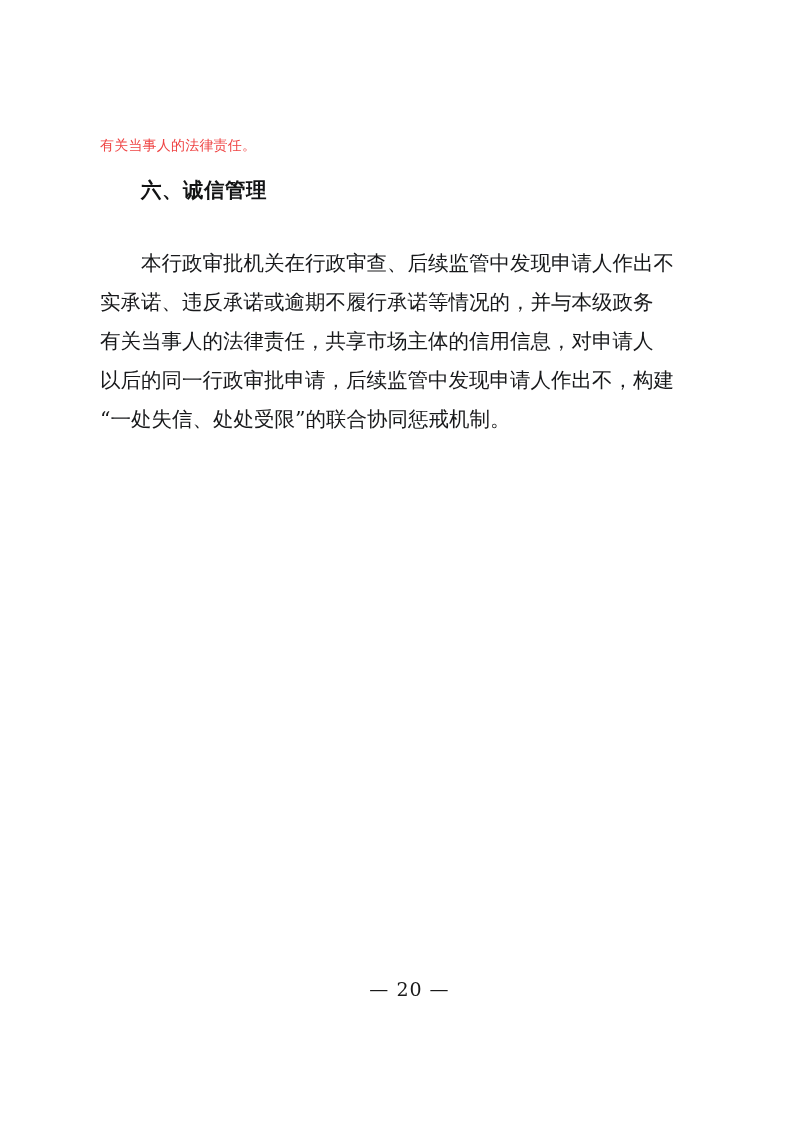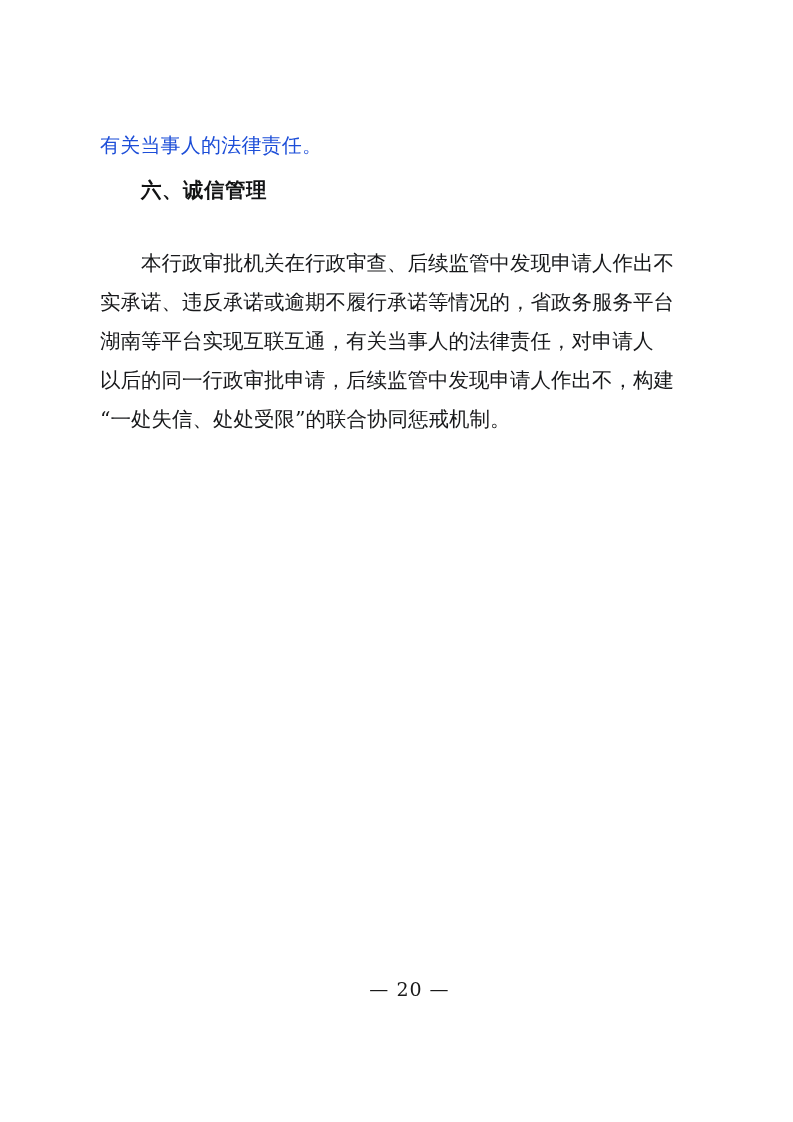--- a/index.html
+++ b/index.html
@@ -18,23 +18,23 @@
     color: #1a1a1a;
   }
   .content {
     position: absolute;
     left: 100px;
     top: 126px;
     width: 596px;
   }
   .body-line {
     font-family: Liberation Serif, serif;
-    font-size: 20px;
+    font-size: 14px;
     line-height: 39px;
-    color: #1d4ed8;
+    color: #ef4444;
     text-align: justify;
     text-align-last: left;
     letter-spacing: 0.2px;
     white-space: nowrap;
   }
   .para-first {
     margin: 0;
   }
   .heading {
     font-family: Liberation Serif, serif;
@@ -83,22 +83,22 @@
 <div class="page">
 
   <div class="content">
 
     <div class="body-line para-first">有关当事人的法律责任。</div>
 
     <div class="heading">六、诚信管理</div>
 
     <div class="para-block">
       <span class="ln indent2">本行政审批机关在行政审查、后续监管中发现申请人作出不</span>
-      <span class="ln">实承诺、违反承诺或逾期不履行承诺等情况的，省政务服务平台</span>
-      <span class="ln">湖南等平台实现互联互通，有关当事人的法律责任，对申请人</span>
+      <span class="ln">实承诺、违反承诺或逾期不履行承诺等情况的，并与本级政务</span>
+      <span class="ln">有关当事人的法律责任，共享市场主体的信用信息，对申请人</span>
       <span class="ln">以后的同一行政审批申请，后续监管中发现申请人作出不，构建</span>
       <span class="ln">“一处失信、处处受限”的联合协同惩戒机制。</span>
     </div>
 
   </div>
 
   <div class="footer">
     <span class="page-number">— 20 —</span>
   </div>
 

